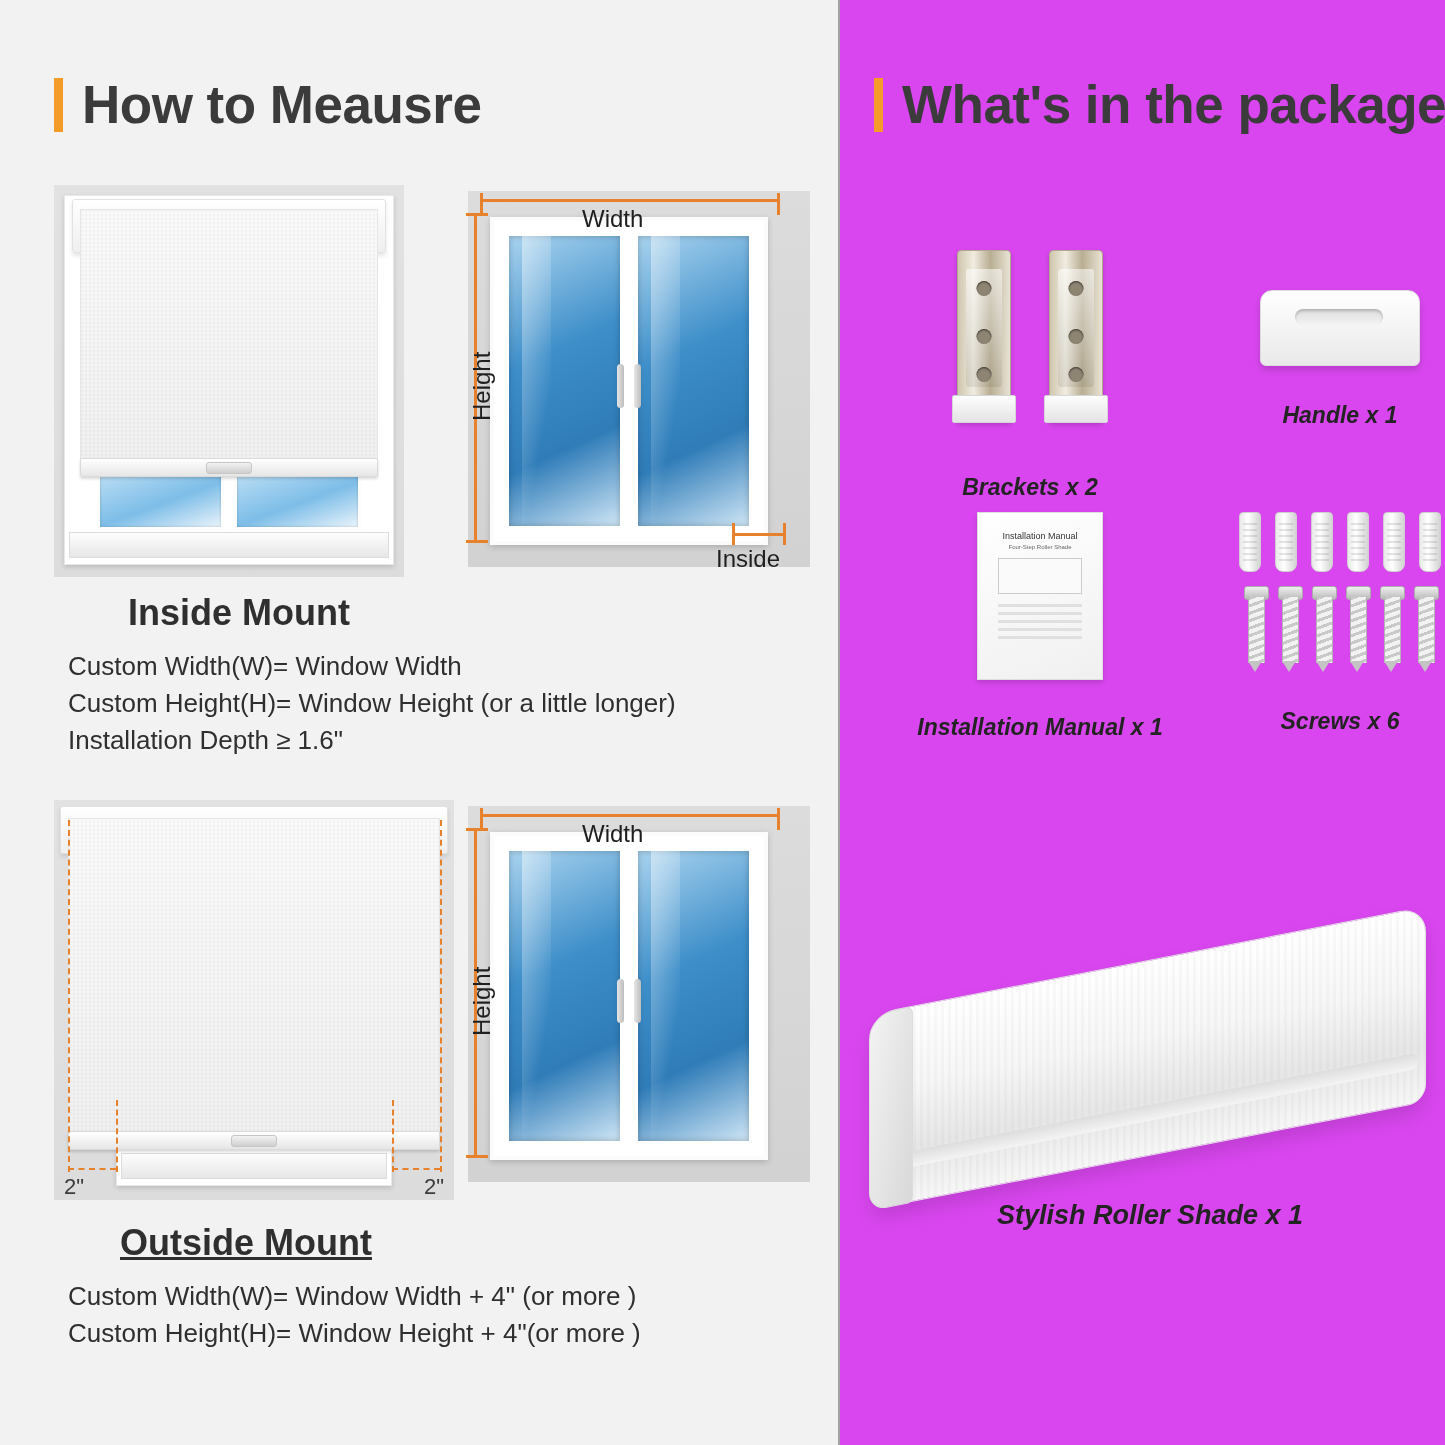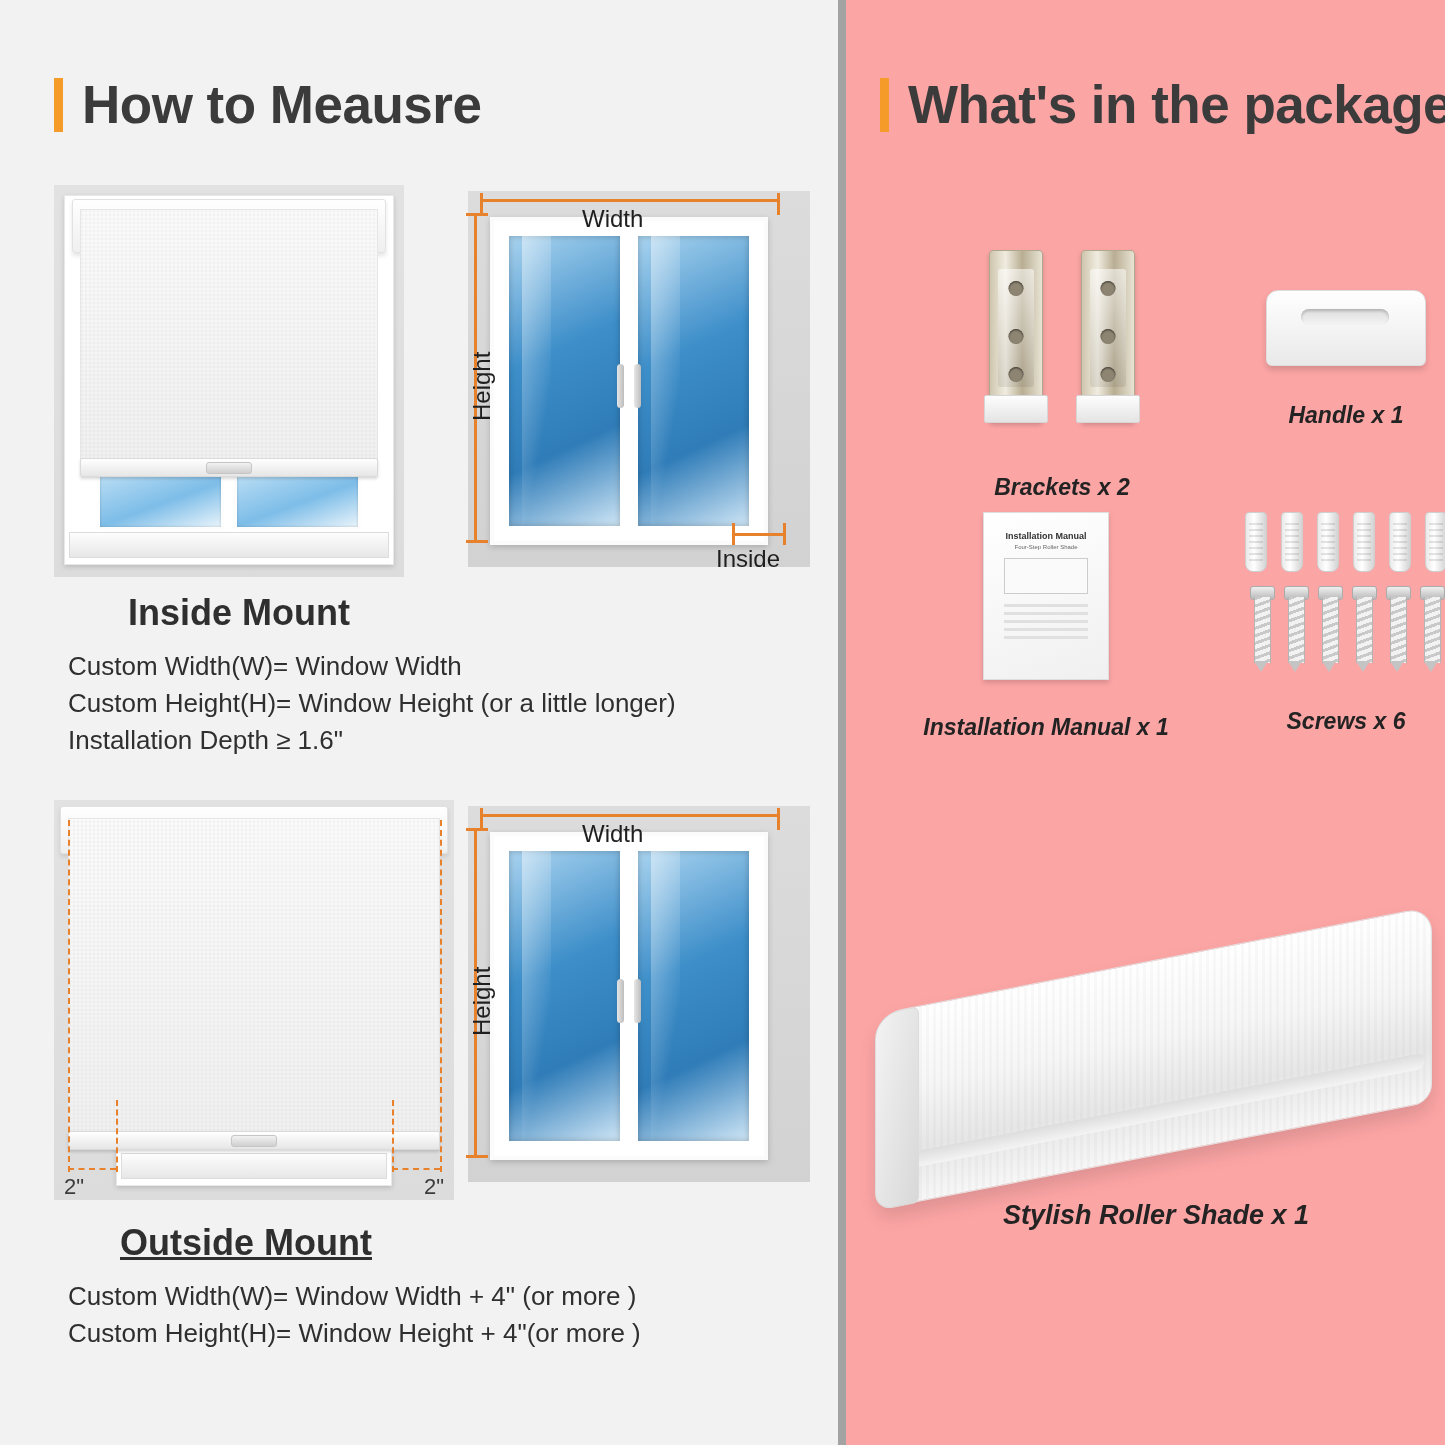--- a/index.html
+++ b/index.html
@@ -22,23 +22,23 @@
   }
   .col-left {
     width: 838px;
     height: 100%;
     background: #f2f2f2;
     position: relative;
   }
   .col-right {
     flex: 1;
     height: 100%;
-    background: #fca5a5;
-    position: relative;
-    border-left: 8px solid #a3a3a3;
+    background: #d946ef;
+    position: relative;
+    border-left: 2px solid #a3a3a3;
   }
 
   
   .heading {
     display: flex;
     align-items: center;
     gap: 19px;
   }
   .heading .bar {
     width: 9px;
@@ -296,21 +296,21 @@
     width: 126px; height: 168px;
     background: linear-gradient(160deg,#ffffff,#f0f0f0);
     border: 1px solid #dedede;
     box-shadow: 0 3px 5px rgba(0,0,0,.15);
     position: relative;
     text-align: center;
     padding-top: 18px;
     box-sizing: border-box;
   }
   .manual .m-title {
-    font-size: 9px; font-weight: bold; color: #333;
+    font-size: 9px; font-weight: normal; color: #333;
   }
   .manual .m-sub { font-size: 6px; color: #666; margin-top: 3px; }
   .manual .m-img {
     margin: 8px auto 0;
     width: 82px; height: 34px;
     border: 1px solid #ccc;
     background: #fafafa;
   }
   .manual .m-lines {
     margin: 10px auto 0;
@@ -524,21 +524,21 @@
     </div>
   </div>
 
   <div class="col-right">
 
     <div class="heading" id="heading-right">
       <div class="bar"></div>
       <div class="txt">What's in the package</div>
     </div>
 
-    <div class="pkg-item" style="left:86px; top:250px; width:260px;">
+    <div class="pkg-item" style="left:60px; top:250px; width:260px;">
       <div style="display:flex; justify-content:center; gap:38px; height:190px;">
         <div class="bracket">
           <div class="hole" style="top:30px;"></div>
           <div class="hole" style="top:78px;"></div>
           <div class="hole" style="top:116px;"></div>
           <div class="base"></div>
         </div>
         <div class="bracket">
           <div class="hole" style="top:30px;"></div>
           <div class="hole" style="top:78px;"></div>

